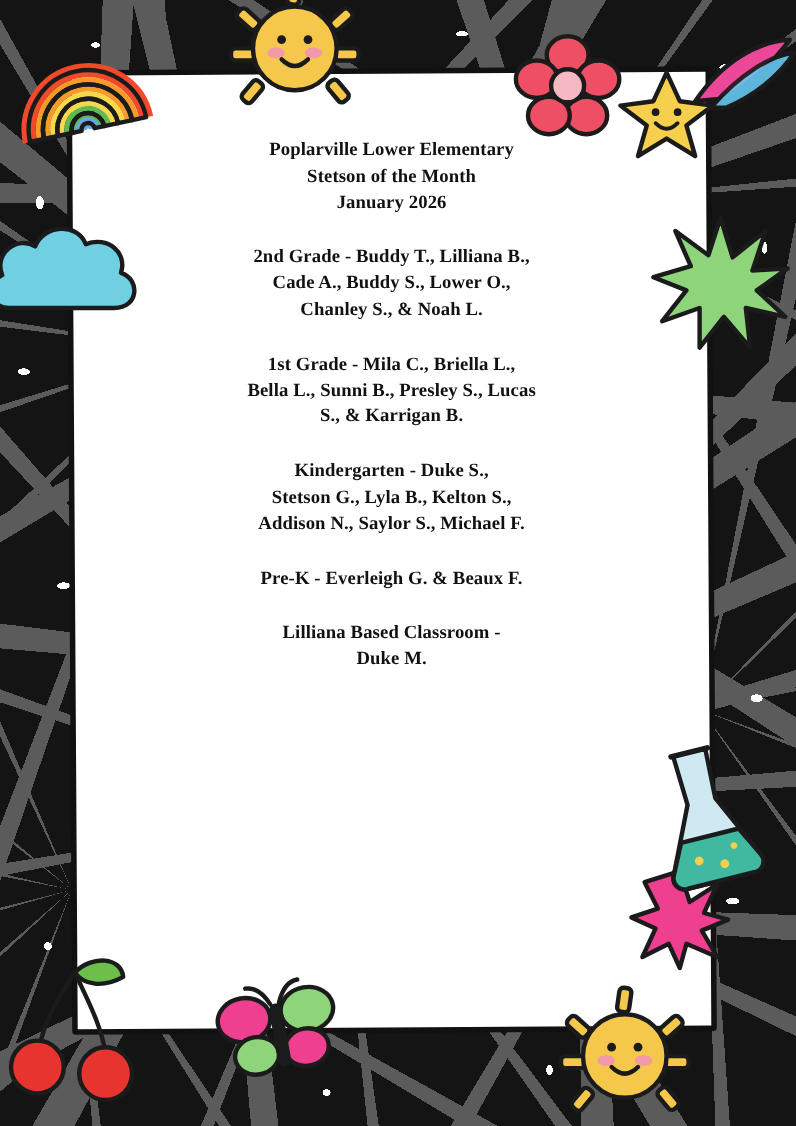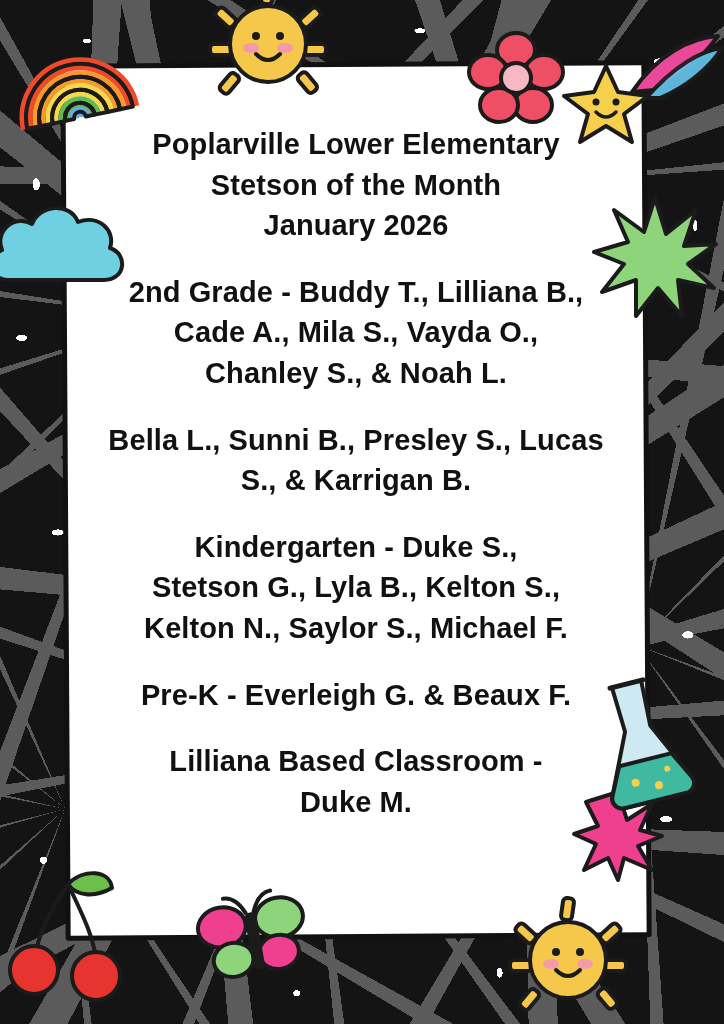--- a/index.html
+++ b/index.html
@@ -97,23 +97,23 @@
   #text-block {
     position: absolute;
     left: 63px;
     top: 62px;
     width: 586px;
     height: 877px;
     box-sizing: border-box;
     padding: 62px 22px 0 22px;
     text-align: center;
     color: #111111;
-    font-family: Liberation Sans, sans-serif;
+    font-family: Liberation Serif, serif;
     font-weight: bold;
-    font-size: 29px;
+    font-size: 17px;
     line-height: 1.40;
     letter-spacing: 0.1px;
   }
   .para { margin: 0 0 0 0; }
   .gap  { height: 26px; }
   .title-line { display: block; }
 
   
   .deco { position: absolute; }
 
@@ -158,37 +158,38 @@
     <div class="para">
       <span class="title-line">Poplarville Lower Elementary</span>
       <span class="title-line">Stetson of the Month</span>
       <span class="title-line">January 2026</span>
     </div>
 
     <div class="gap"></div>
 
     <div class="para">
       <span class="title-line">2nd Grade - Buddy T., Lilliana B.,</span>
-      <span class="title-line">Cade A., Mila S., Vayda O.,</span>
+      <span class="title-line">Cade A., Buddy S., Lower O.,</span>
       <span class="title-line">Chanley S., &amp; Noah L.</span>
     </div>
 
     <div class="gap"></div>
 
     <div class="para">
+      <span class="title-line">1st Grade - Mila C., Briella L.,</span>
       <span class="title-line">Bella L., Sunni B., Presley S., Lucas</span>
       <span class="title-line">S., &amp; Karrigan B.</span>
     </div>
 
     <div class="gap"></div>
 
     <div class="para">
       <span class="title-line">Kindergarten - Duke S.,</span>
       <span class="title-line">Stetson G., Lyla B., Kelton S.,</span>
-      <span class="title-line">Kelton N., Saylor S., Michael F.</span>
+      <span class="title-line">Addison N., Saylor S., Michael F.</span>
     </div>
 
     <div class="gap"></div>
 
     <div class="para">
       <span class="title-line">Pre-K - Everleigh G. &amp; Beaux F.</span>
     </div>
 
     <div class="gap"></div>
 

